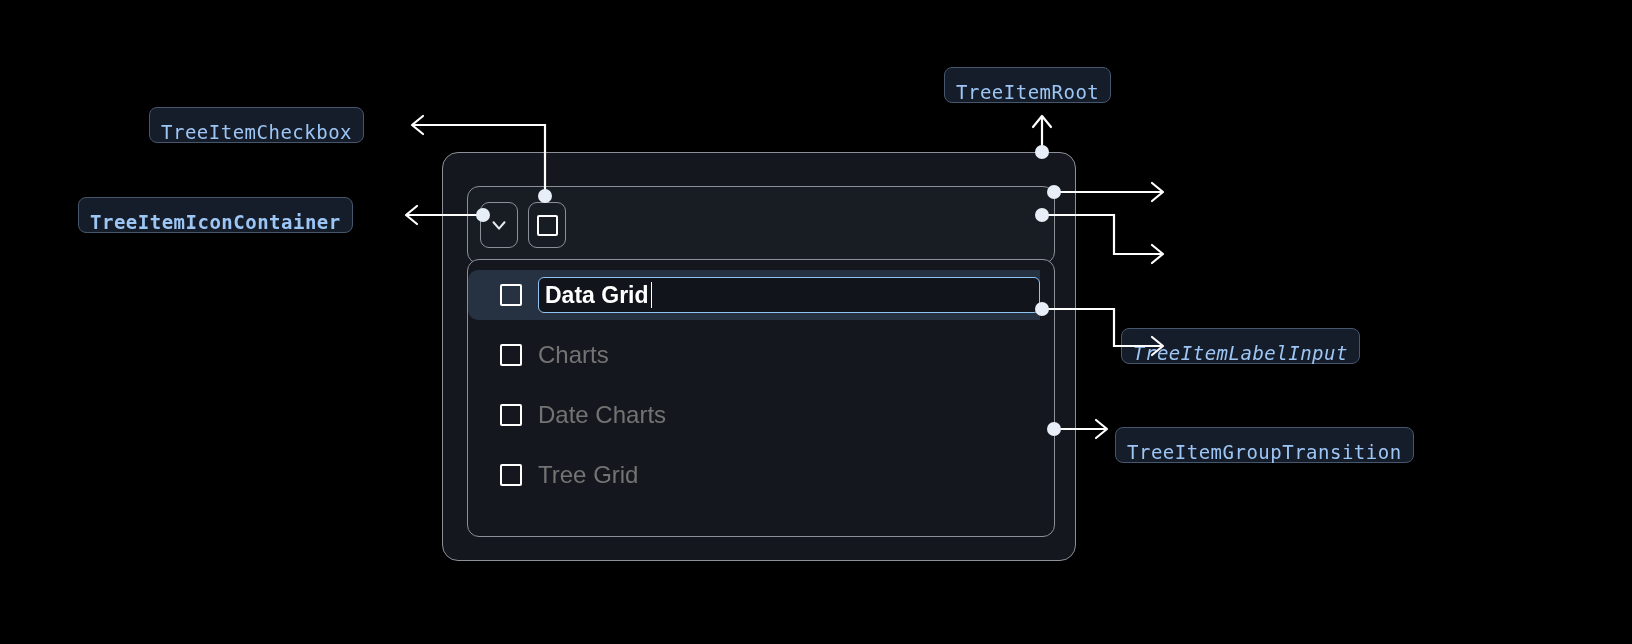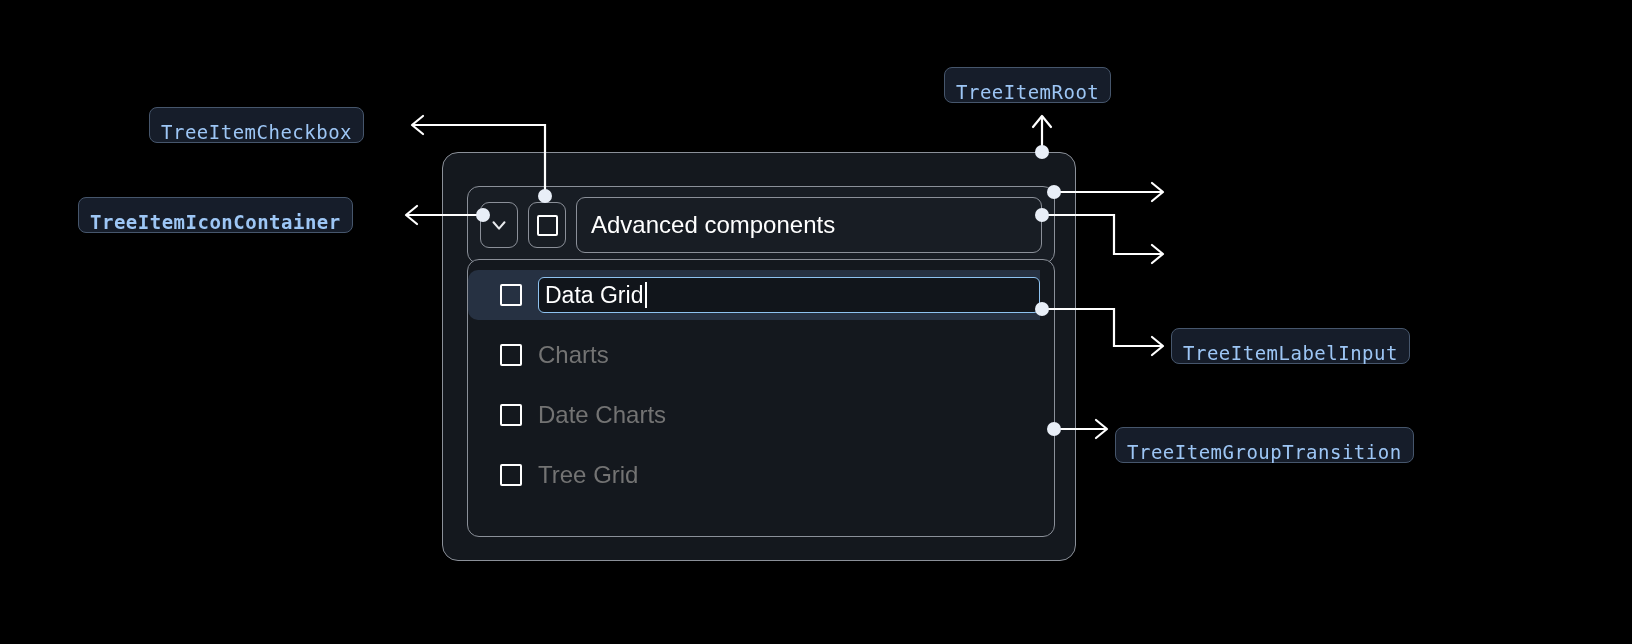--- a/index.html
+++ b/index.html
@@ -207,21 +207,21 @@
   <div class="anno" style="left:149px; top:107px;">
     <span>TreeItemCheckbox</span>
   </div>
 
   <div class="anno" style="left:78px; top:197px;font-weight:bold;">
     <span>TreeItemIconContainer</span>
   </div>
 
 
 
-  <div class="anno" style="left:1171px; top:328px;">
+  <div class="anno" style="left:1121px; top:328px;font-style:italic;">
     <span>TreeItemLabelInput</span>
   </div>
 
   <div class="anno" style="left:1115px; top:411px;margin-top:16px;">
     <span>TreeItemGroupTransition</span>
   </div>
 
   <div id="root-panel">
 
     <div id="content-panel">
@@ -231,28 +231,25 @@
           <svg width="22" height="22" viewBox="0 0 24 24" fill="none" stroke="#e8eaed" stroke-width="2.2" stroke-linecap="round" stroke-linejoin="round">
             <polyline points="6,9 12,16 18,9"></polyline>
           </svg>
         </span>
       </div>
 
       <div class="cb-container">
         <span class="checkbox-glyph"></span>
       </div>
 
-      <div id="label-box">
-        <span>Advanced components</span>
-      </div>
     </div>
 
     <div id="group-panel">
 
-      <div class="tree-row selected" style="margin-right:14px;">
+      <div class="tree-row selected" style="margin-right:14px;font-weight:bold;">
         <span class="row-checkbox"></span>
         <span id="label-input">
           <span>Data Grid</span>
             <span class="caret"></span>
         </span>
       </div>
 
       <div class="tree-row">
         <span class="row-checkbox"></span>
         <span class="row-label">Charts</span>

